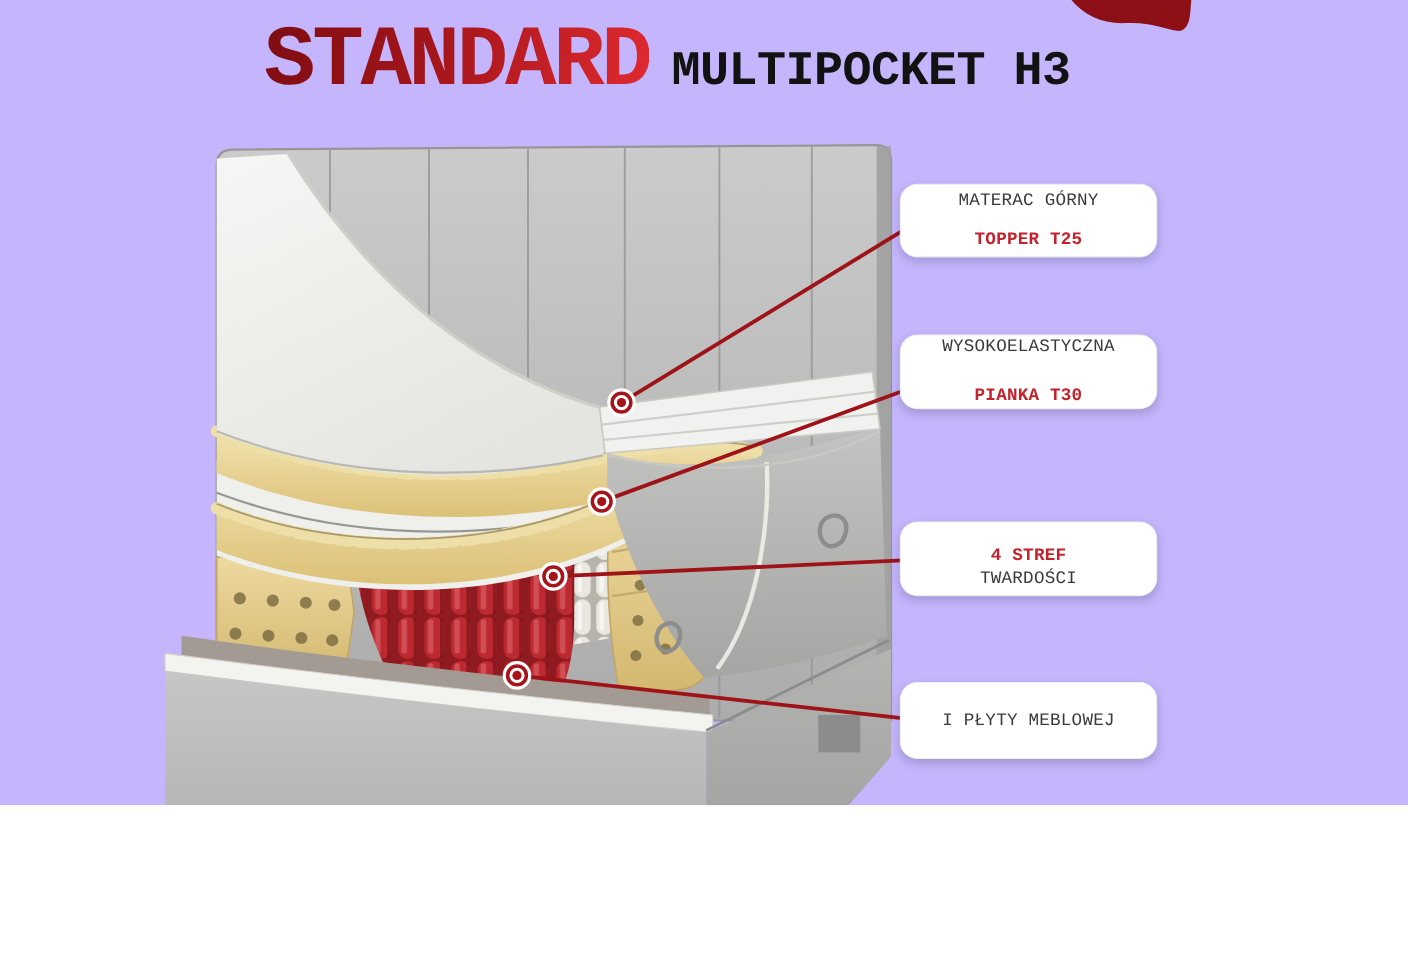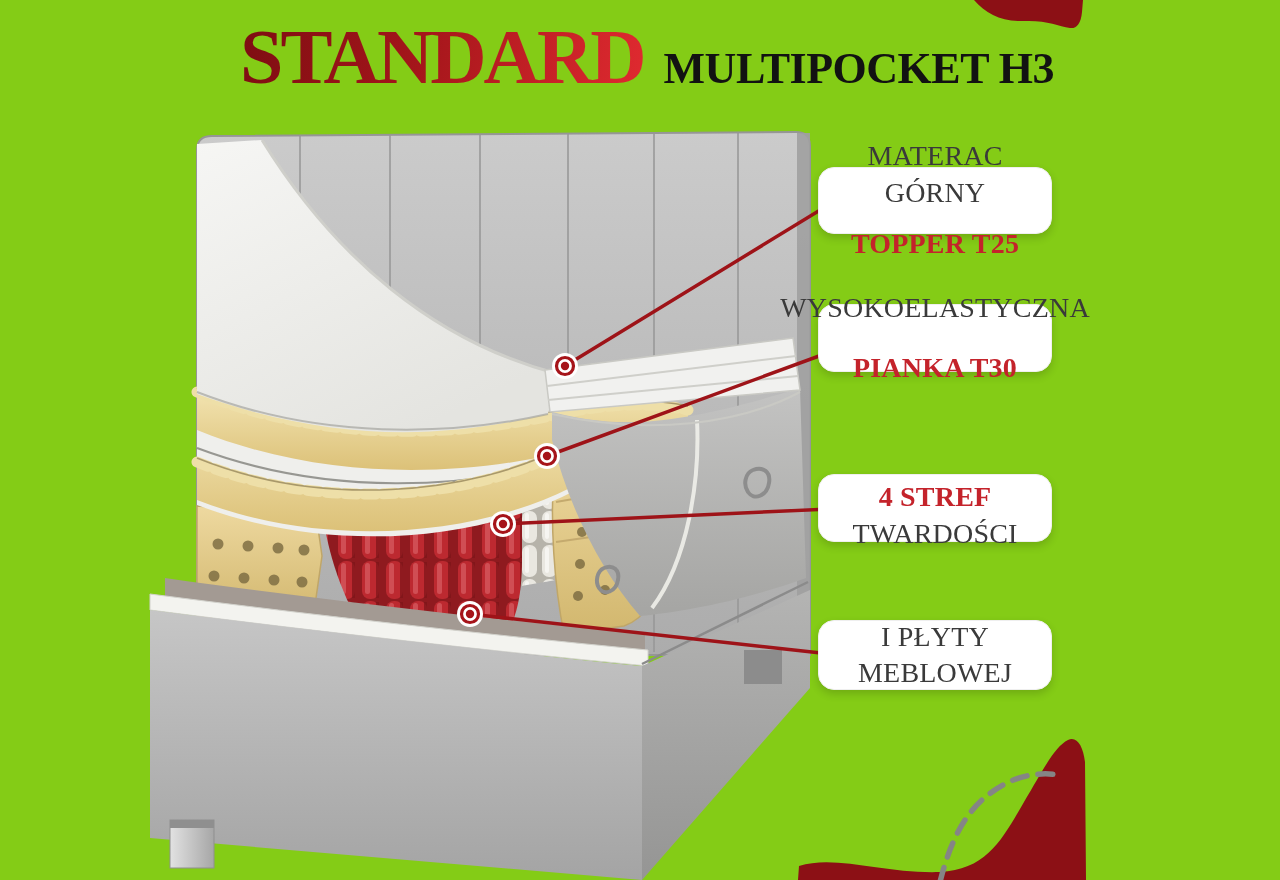--- a/index.html
+++ b/index.html
@@ -1,18 +1,18 @@
 <!DOCTYPE html>
 <html><head>
 <meta charset="utf-8">
 <style>
   html,body{margin:0;padding:0;background:#ffffff;}
   #canvas{
-    position:relative;width:1280px;height:880px;background:#84cc16;
-    overflow:hidden;font-family:Liberation Serif, serif;
+    position:relative;width:1280px;height:732px;background:#c4b5fd;
+    overflow:hidden;font-family:Liberation Mono, monospace;
   }
   
   #title{
     position:absolute;left:240px;top:16px;display:flex;align-items:baseline;
     white-space:nowrap;z-index:5;
   }
   .brand{
     font-size:78px;font-weight:800;letter-spacing:-3px;line-height:1.05;
     background:linear-gradient(100deg,#7d0d12 0%,#a5161b 45%,#e02a30 100%);
     -webkit-background-clip:text;background-clip:text;color:transparent;
@@ -22,21 +22,21 @@
     margin-left:20px;
   }
   
   .label-box{
     position:absolute;left:818px;width:234px;box-sizing:border-box;
     background:#ffffff;border:1px solid #efefef;border-radius:16px;
     box-shadow:0 4px 9px rgba(0,0,0,0.16);
     display:flex;flex-direction:column;justify-content:center;align-items:center;
     text-align:center;padding:8px 6px;z-index:6;
   }
-  .label-line{font-size:28px;line-height:1.3;color:#3a3a3a;letter-spacing:0.2px;}
+  .label-line{font-size:16px;line-height:1.3;color:#3a3a3a;letter-spacing:0.2px;}
   .label-line.red{color:#c4232b;font-weight:700;margin-top:15px;}
   #label-1{top:167px;height:67px;}
   #label-2{top:304px;height:68px;gap:9px;}
   #label-3{top:474px;height:68px;}
   #label-4{top:620px;height:70px;}
   
   #scene{position:absolute;left:0;top:0;z-index:1;}
 </style>
 </head>
 <body>

